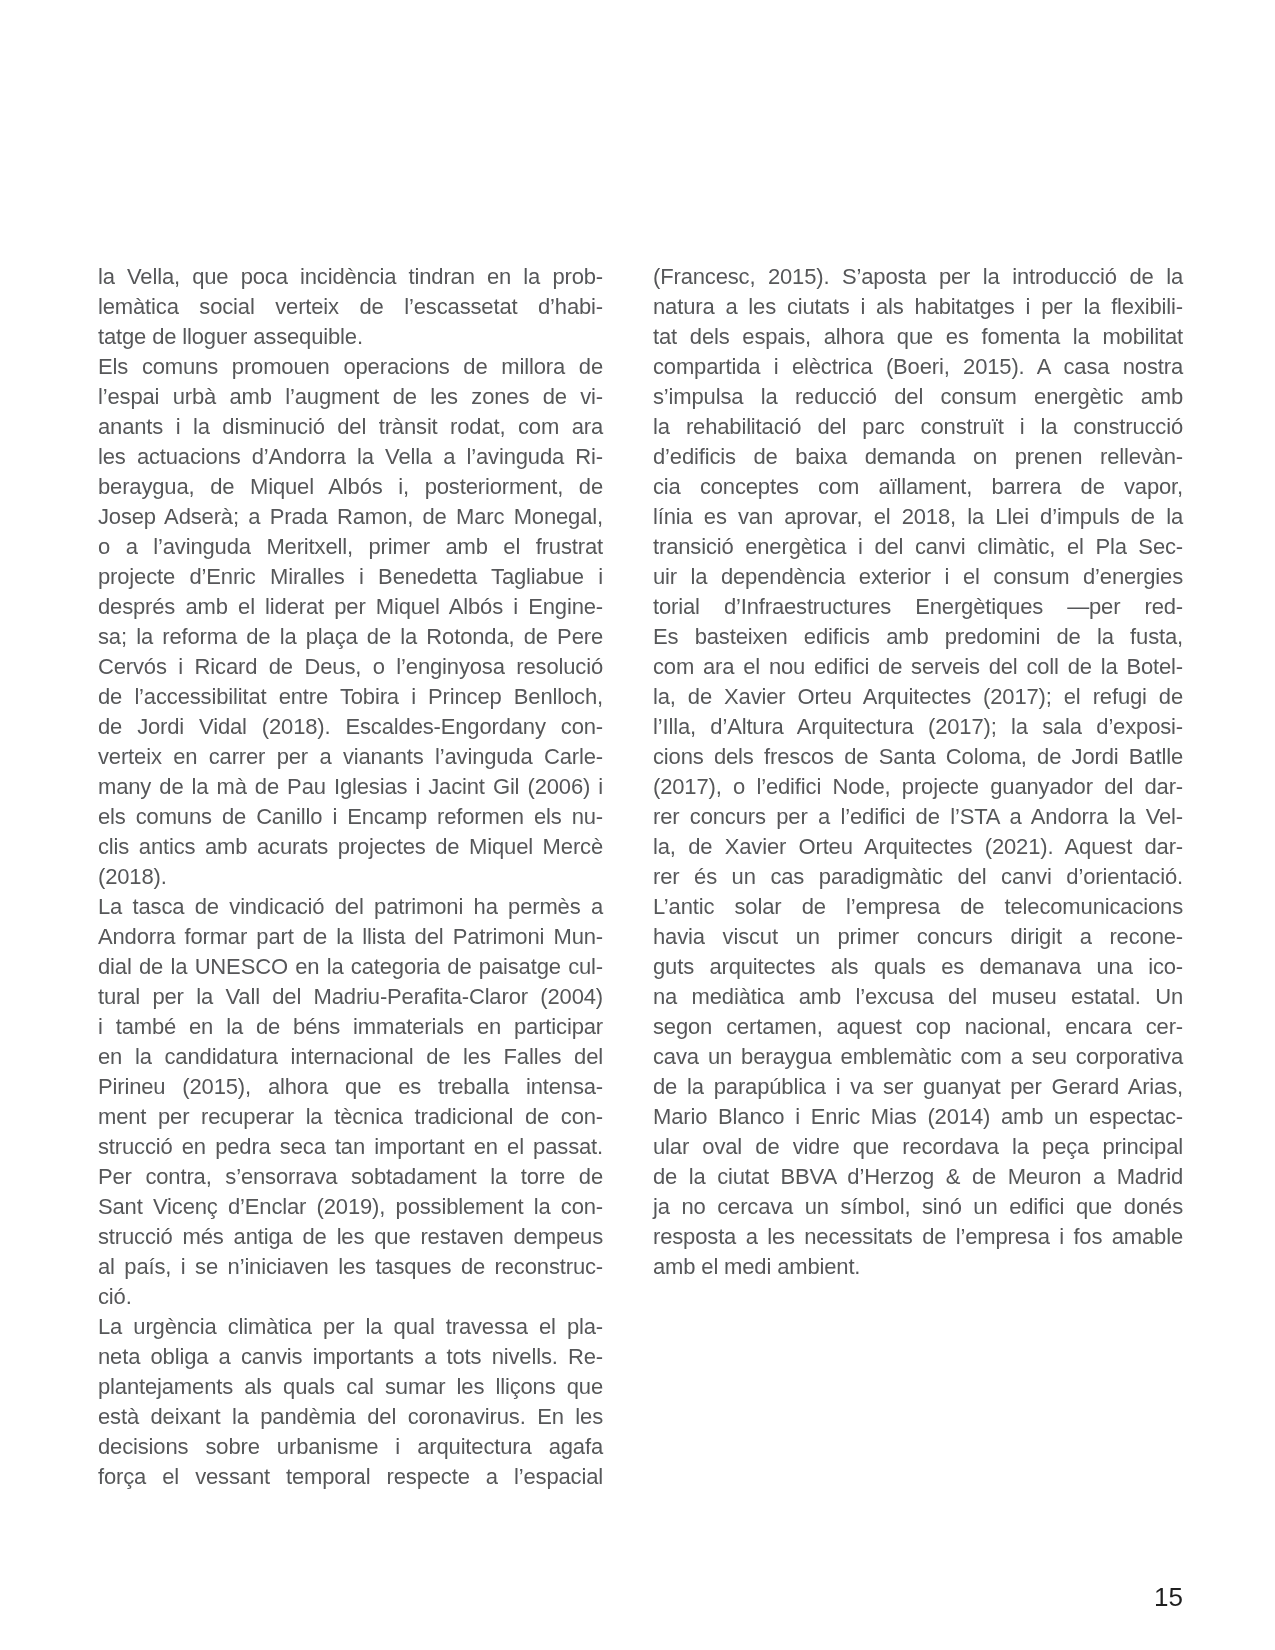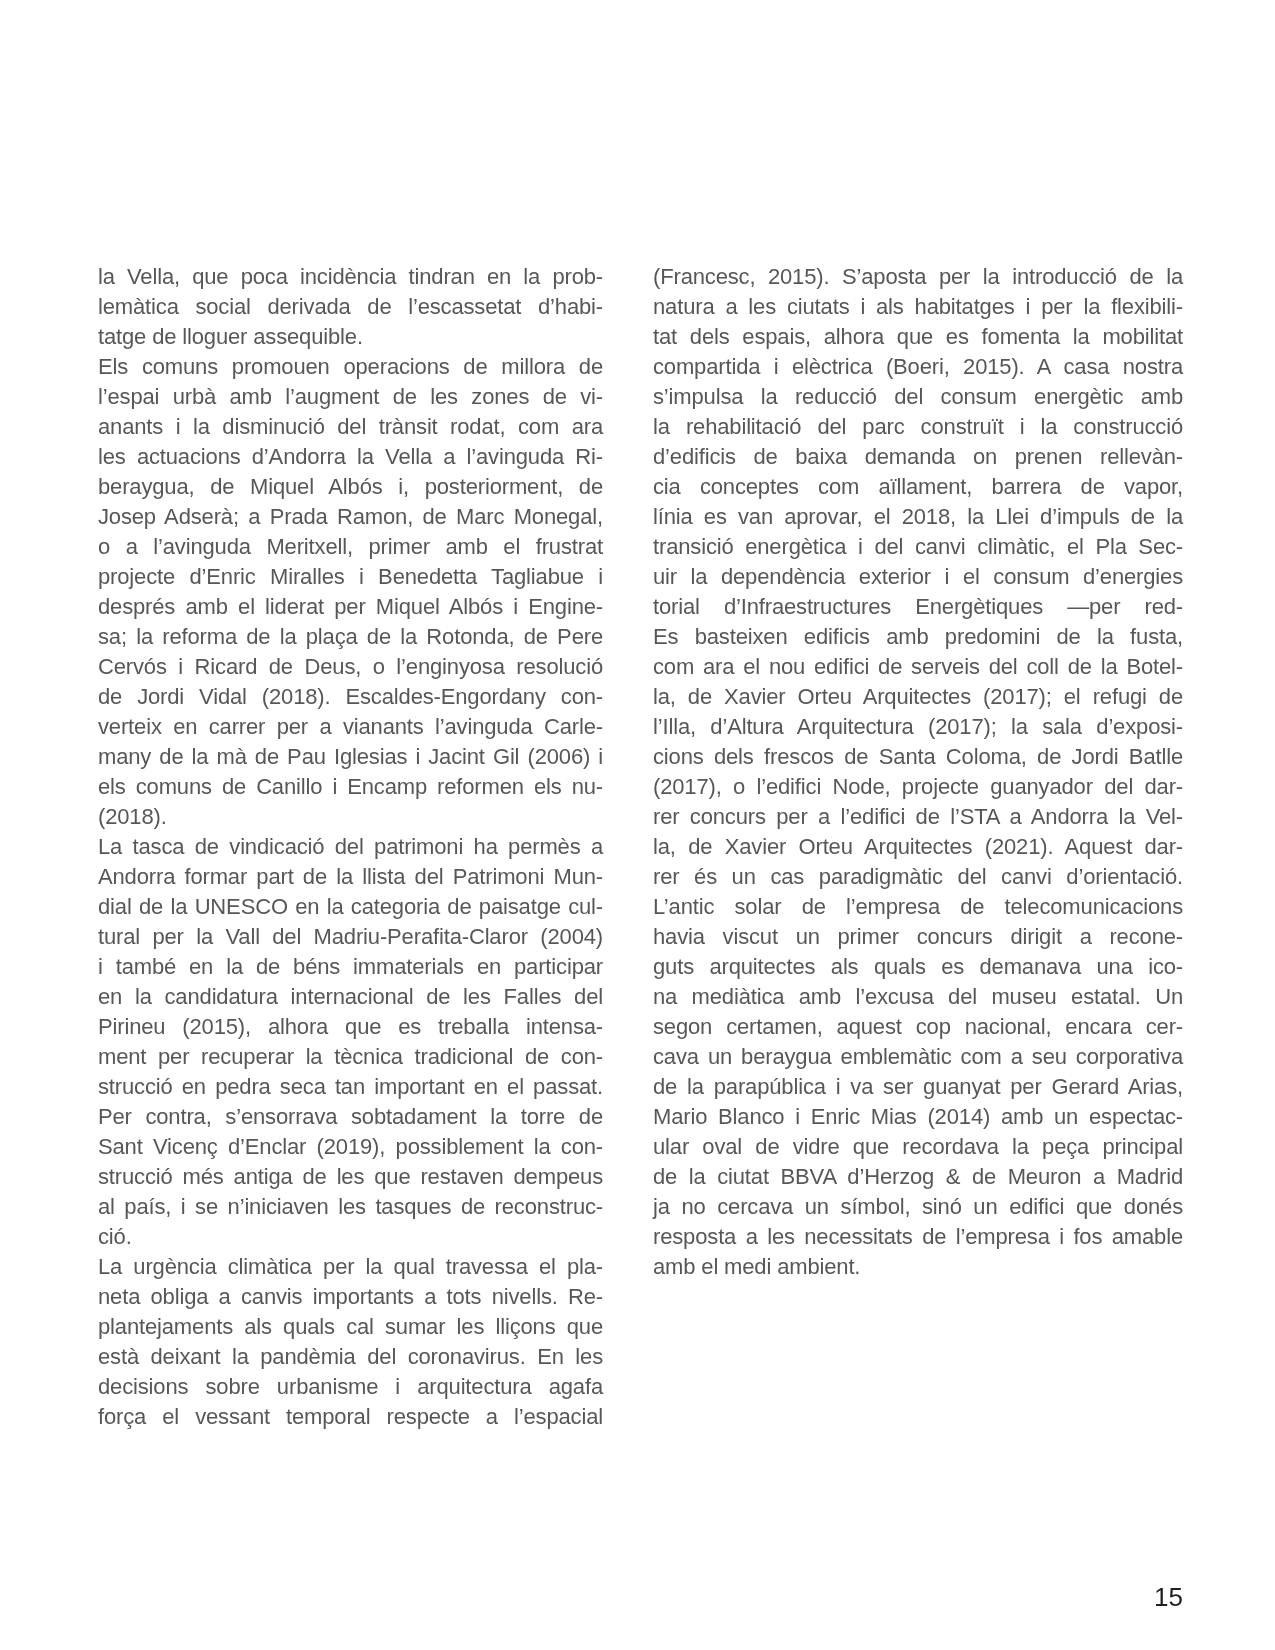--- a/index.html
+++ b/index.html
@@ -50,37 +50,39 @@
     line-height: 30px;
     color: #1f1f1f;
   }
 </style>
 </head>
 <body>
 
 <div class="page">
   <div class="col col-left">
       <div class="line">la Vella, que poca incidència tindran en la prob-</div>
-      <div class="line">lemàtica social derivada de l’escassetat d’habi-</div>
+      <div class="line">lemàtica social verteix de l’escassetat d’habi-</div>
       <div class="line end">tatge de lloguer assequible.</div>
       <div class="line">Els comuns promouen operacions de millora de</div>
       <div class="line">l’espai urbà amb l’augment de les zones de vi-</div>
       <div class="line">anants i la disminució del trànsit rodat, com ara</div>
       <div class="line">les actuacions d’Andorra la Vella a l’avinguda Ri-</div>
       <div class="line">beraygua, de Miquel Albós i, posteriorment, de</div>
       <div class="line">Josep Adserà; a Prada Ramon, de Marc Monegal,</div>
       <div class="line">o a l’avinguda Meritxell, primer amb el frustrat</div>
       <div class="line">projecte d’Enric Miralles i Benedetta Tagliabue i</div>
       <div class="line">després amb el liderat per Miquel Albós i Engine-</div>
       <div class="line">sa; la reforma de la plaça de la Rotonda, de Pere</div>
       <div class="line">Cervós i Ricard de Deus, o l’enginyosa resolució</div>
+      <div class="line">de l’accessibilitat entre Tobira i Princep Benlloch,</div>
       <div class="line">de Jordi Vidal (2018). Escaldes-Engordany con-</div>
       <div class="line">verteix en carrer per a vianants l’avinguda Carle-</div>
       <div class="line">many de la mà de Pau Iglesias i Jacint Gil (2006) i</div>
       <div class="line">els comuns de Canillo i Encamp reformen els nu-</div>
+      <div class="line">clis antics amb acurats projectes de Miquel Mercè</div>
       <div class="line end">(2018).</div>
       <div class="line">La tasca de vindicació del patrimoni ha permès a</div>
       <div class="line">Andorra formar part de la llista del Patrimoni Mun-</div>
       <div class="line">dial de la UNESCO en la categoria de paisatge cul-</div>
       <div class="line">tural per la Vall del Madriu-Perafita-Claror (2004)</div>
       <div class="line">i també en la de béns immaterials en participar</div>
       <div class="line">en la candidatura internacional de les Falles del</div>
       <div class="line">Pirineu (2015), alhora que es treballa intensa-</div>
       <div class="line">ment per recuperar la tècnica tradicional de con-</div>
       <div class="line">strucció en pedra seca tan important en el passat.</div>

